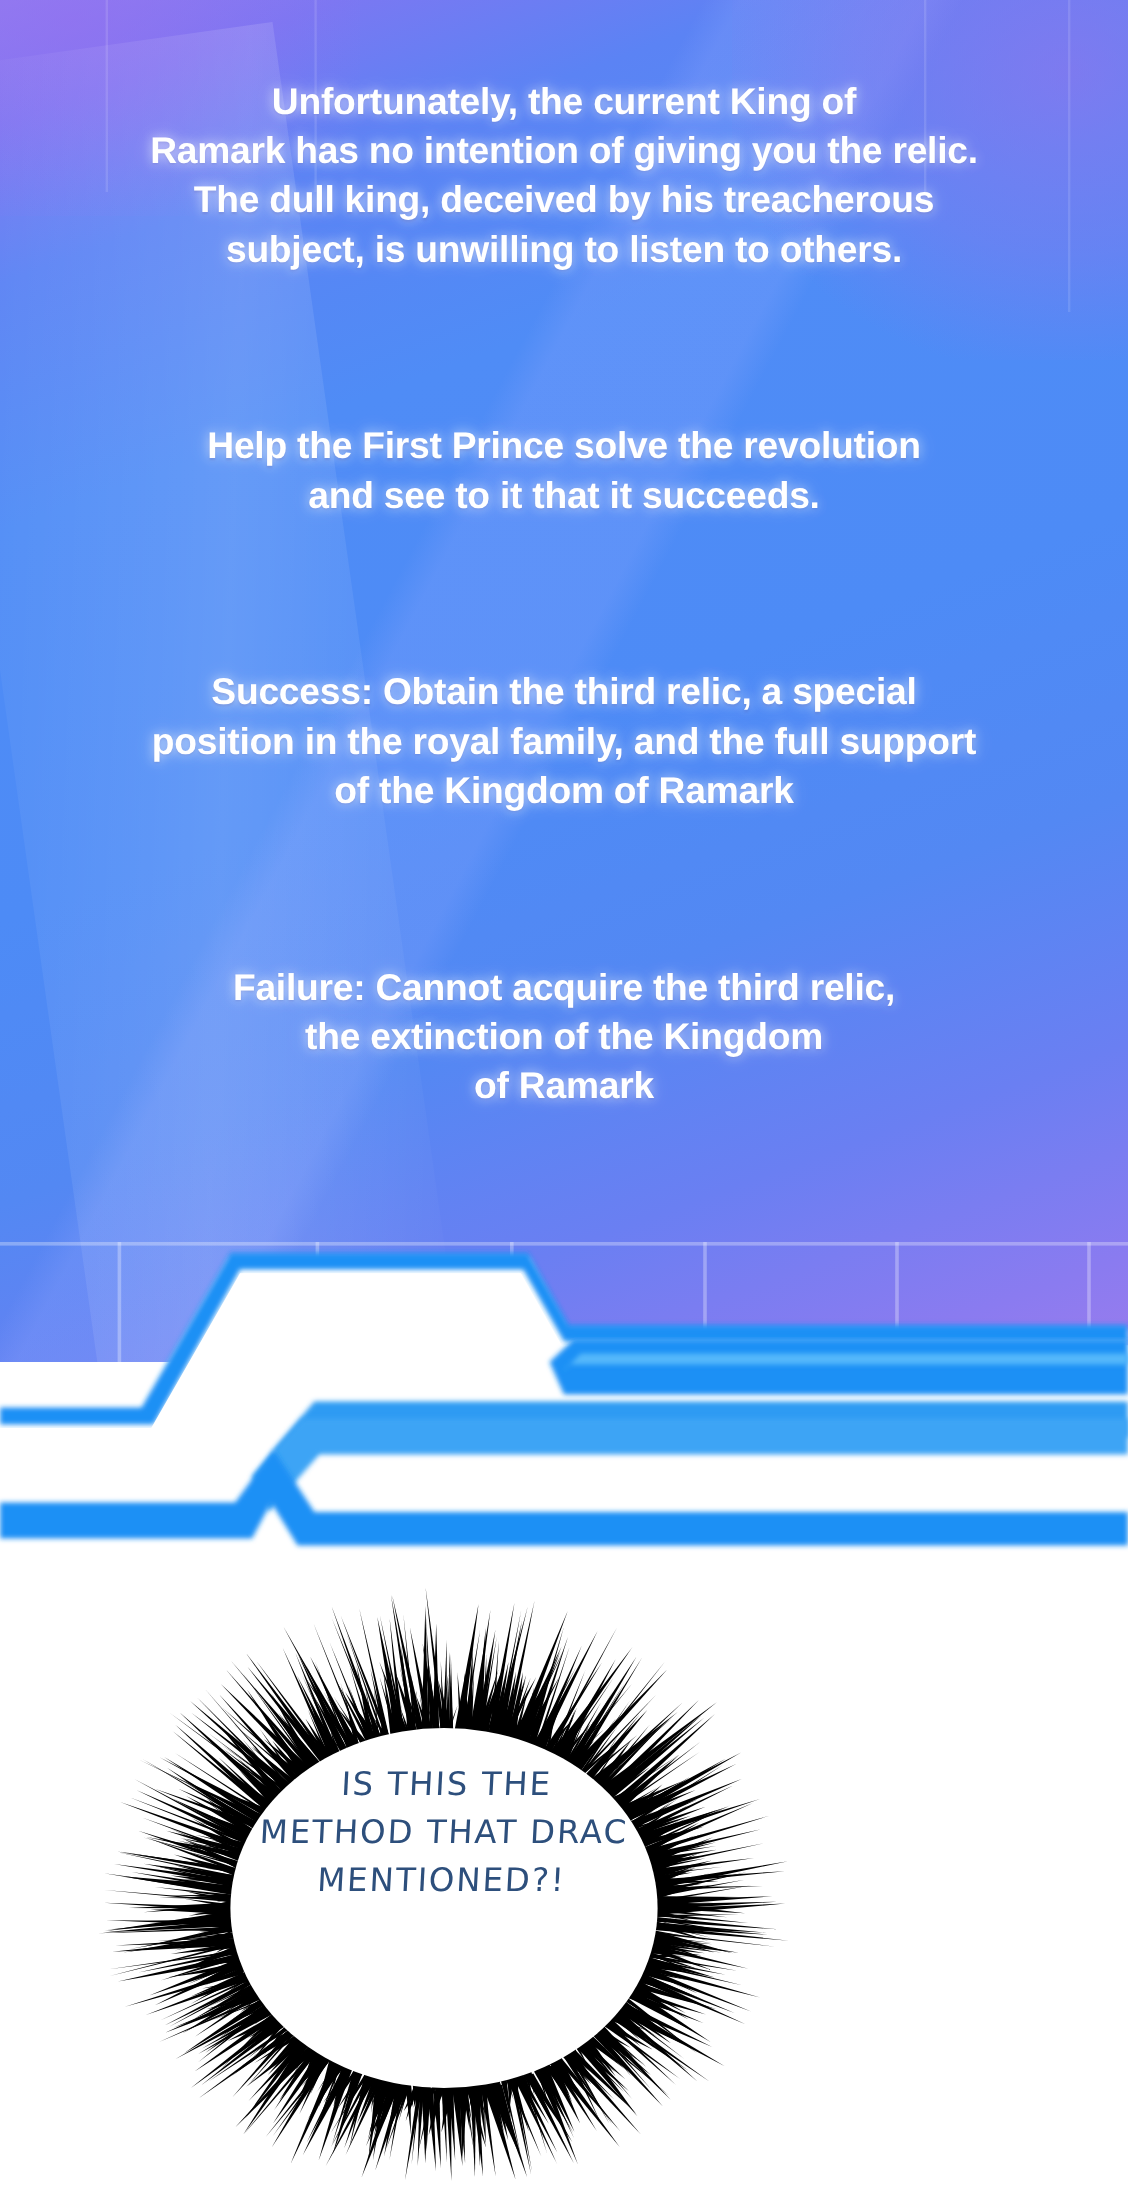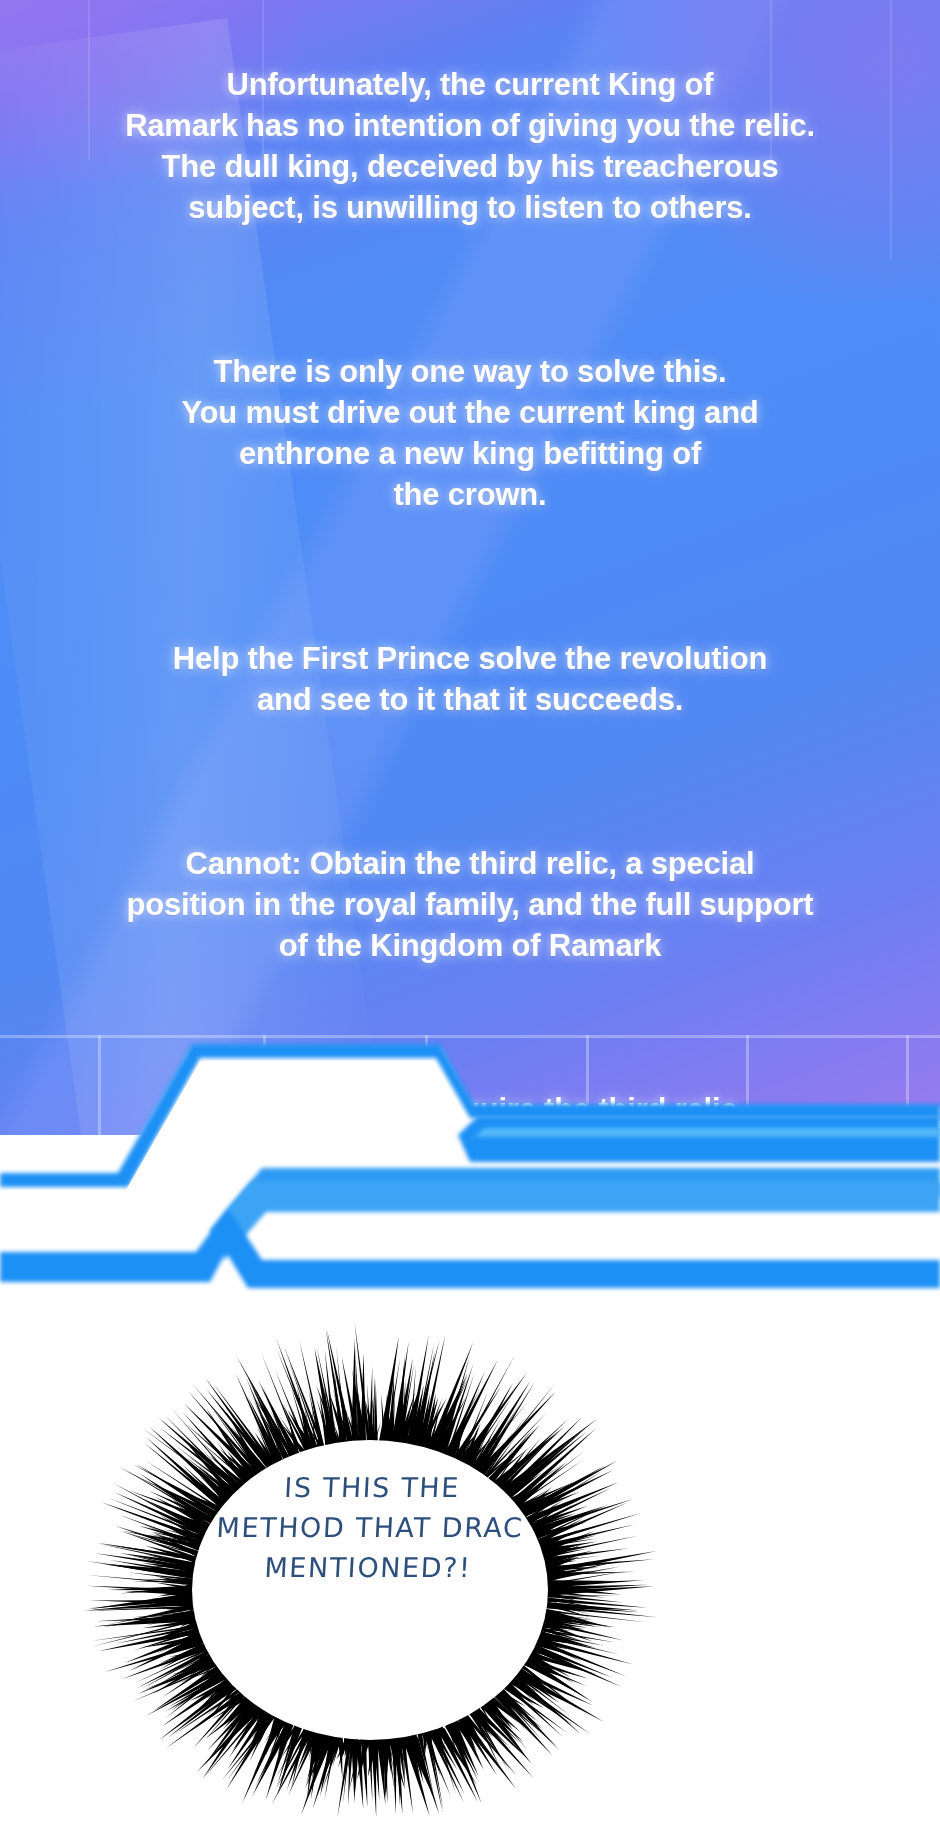--- a/index.html
+++ b/index.html
@@ -182,27 +182,23 @@
       <div class="cell-div" style="left:586px;"></div>
       <div class="cell-div" style="left:746px;"></div>
       <div class="cell-div" style="left:906px;"></div>
     </div>
 
     <div id="quest-text">
       <div class="para">Unfortunately, the current King of
 Ramark has no intention of giving you the relic.
 The dull king, deceived by his treacherous
 subject, is unwilling to listen to others.</div>
-      <div class="para">There is only one way to solve this.
-You must drive out the current king and
-enthrone a new king befitting of
-the crown.</div>
       <div class="para">Help the First Prince solve the revolution
 and see to it that it succeeds.</div>
-      <div class="para">Cannot: Obtain the third relic, a special
+      <div class="para">Success: Obtain the third relic, a special
 position in the royal family, and the full support
 of the Kingdom of Ramark</div>
       <div class="para">Failure: Cannot acquire the third relic,
 the extinction of the Kingdom
 of Ramark</div>
     </div>
   </div>
 
   <div id="transition">
     <svg width="940" height="400" viewBox="0 0 940 400" xmlns="http://www.w3.org/2000/svg">

